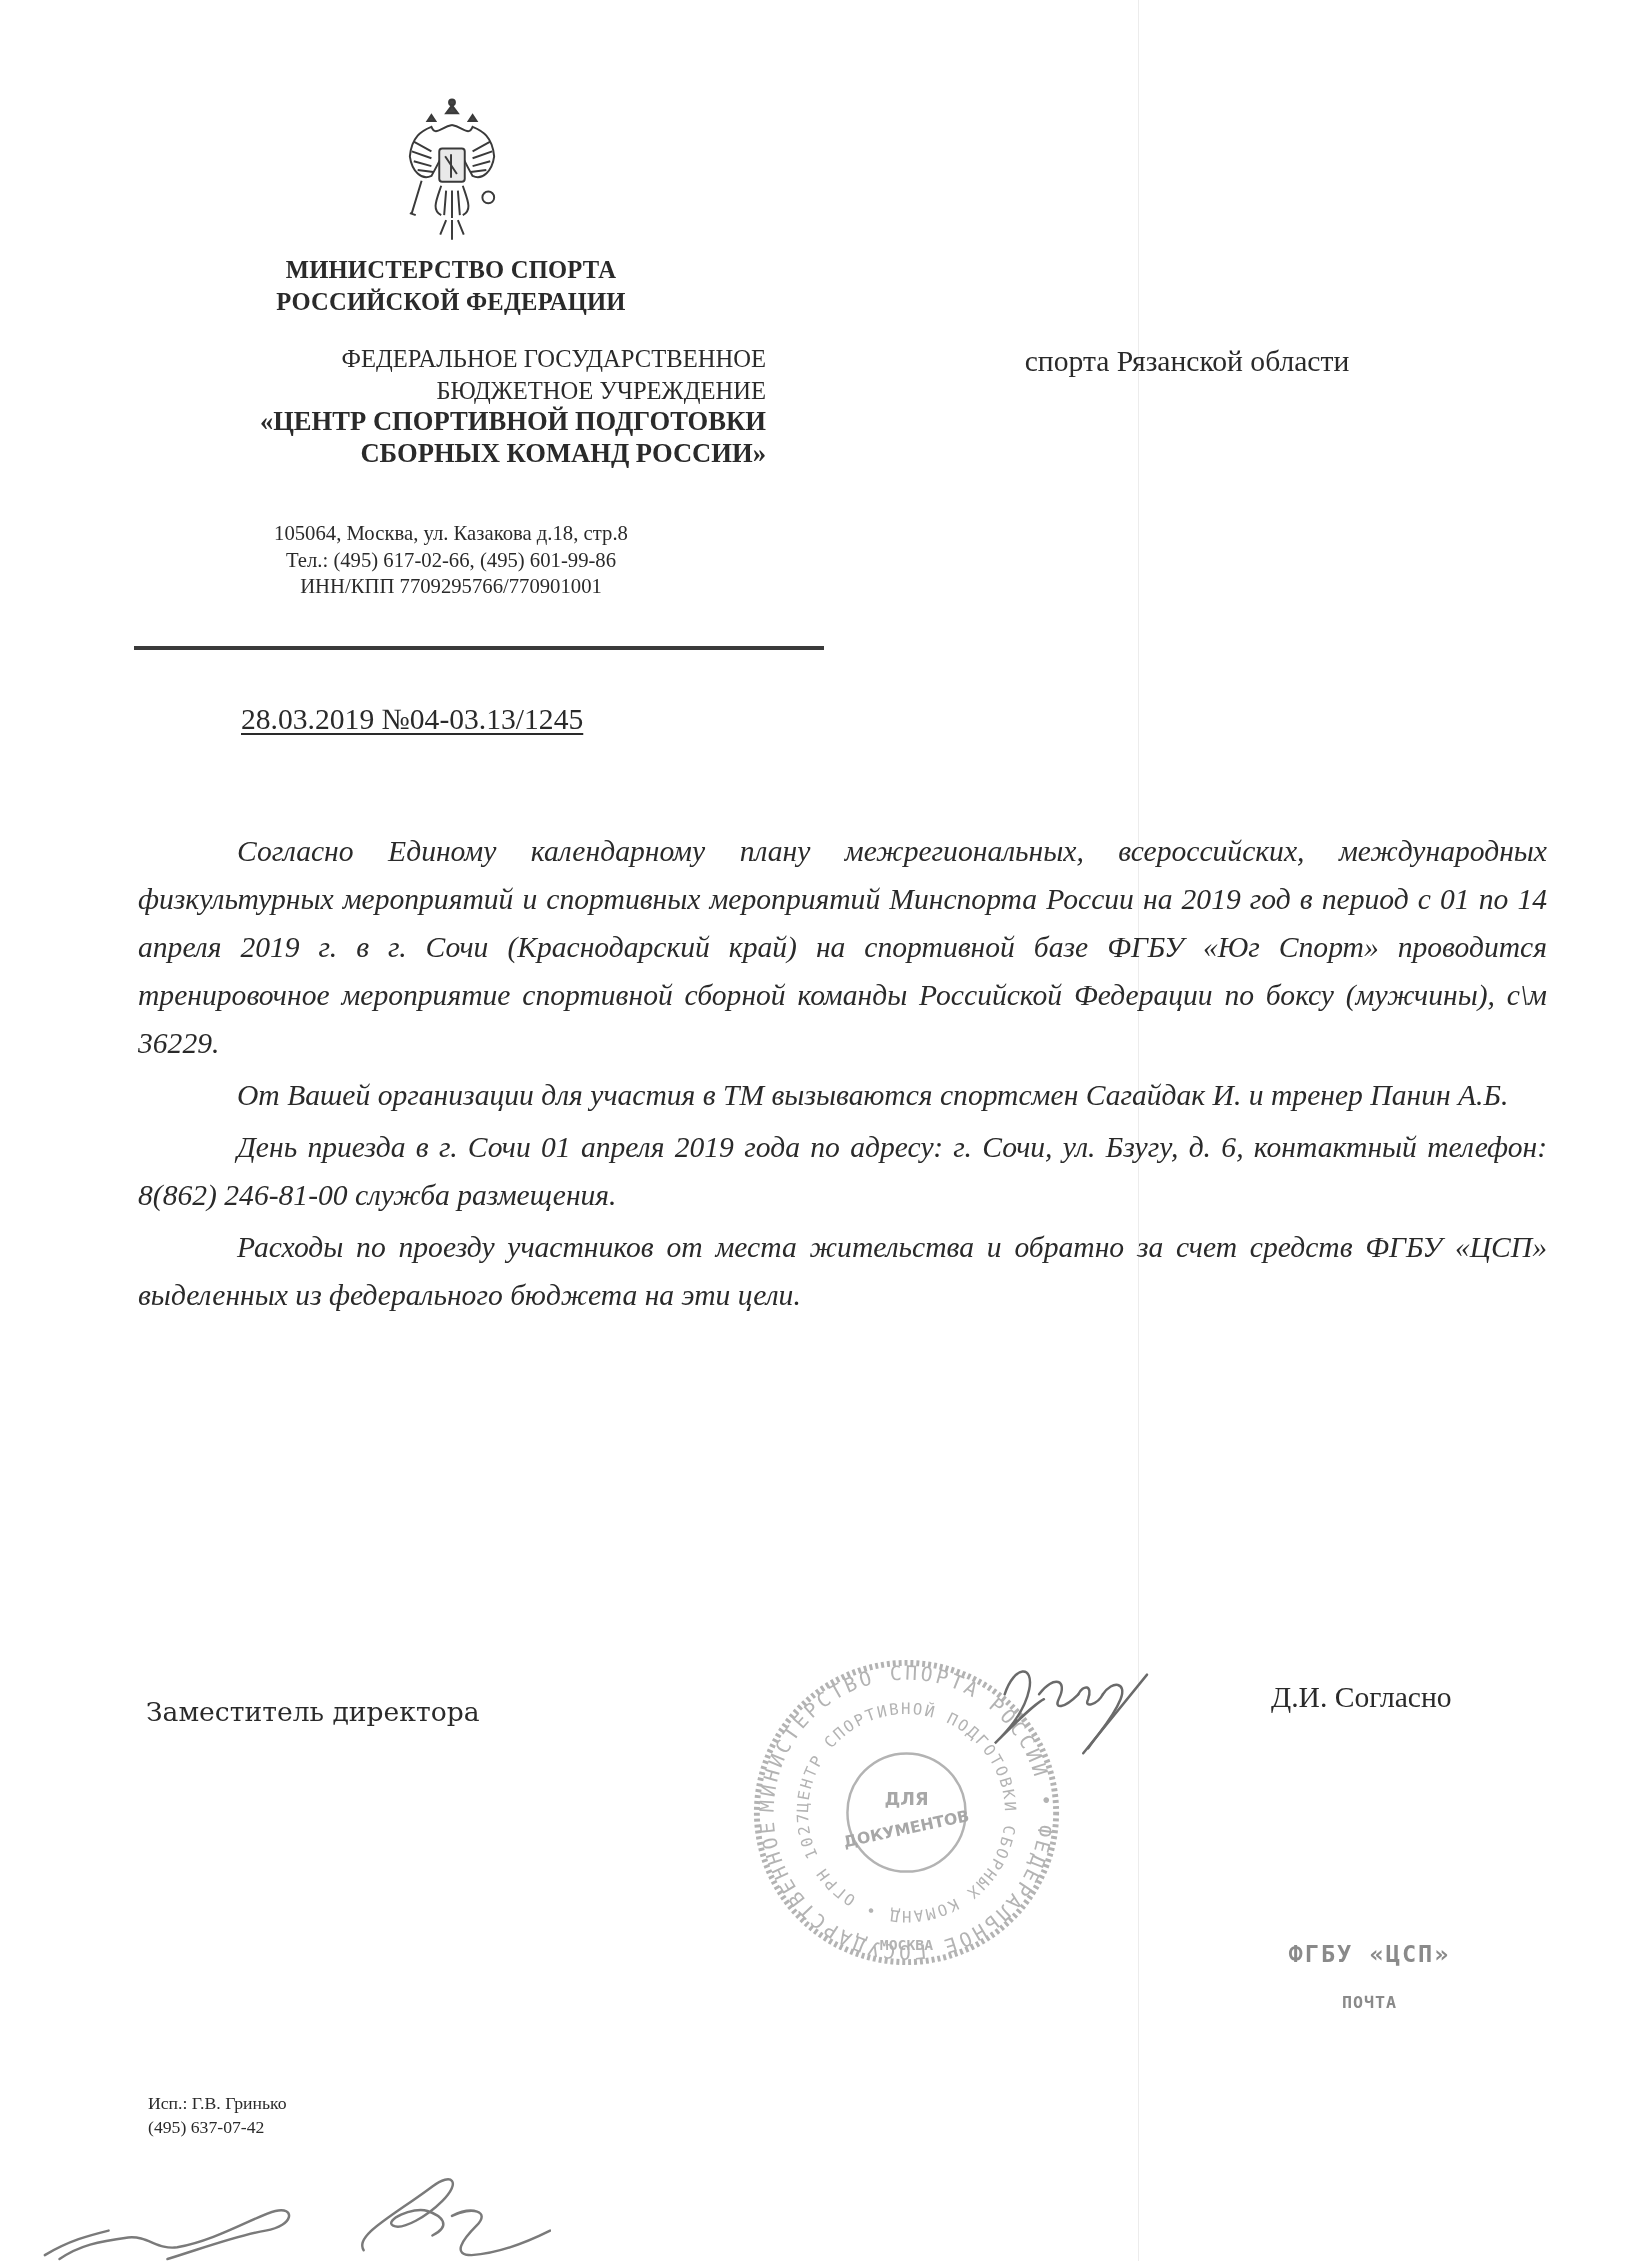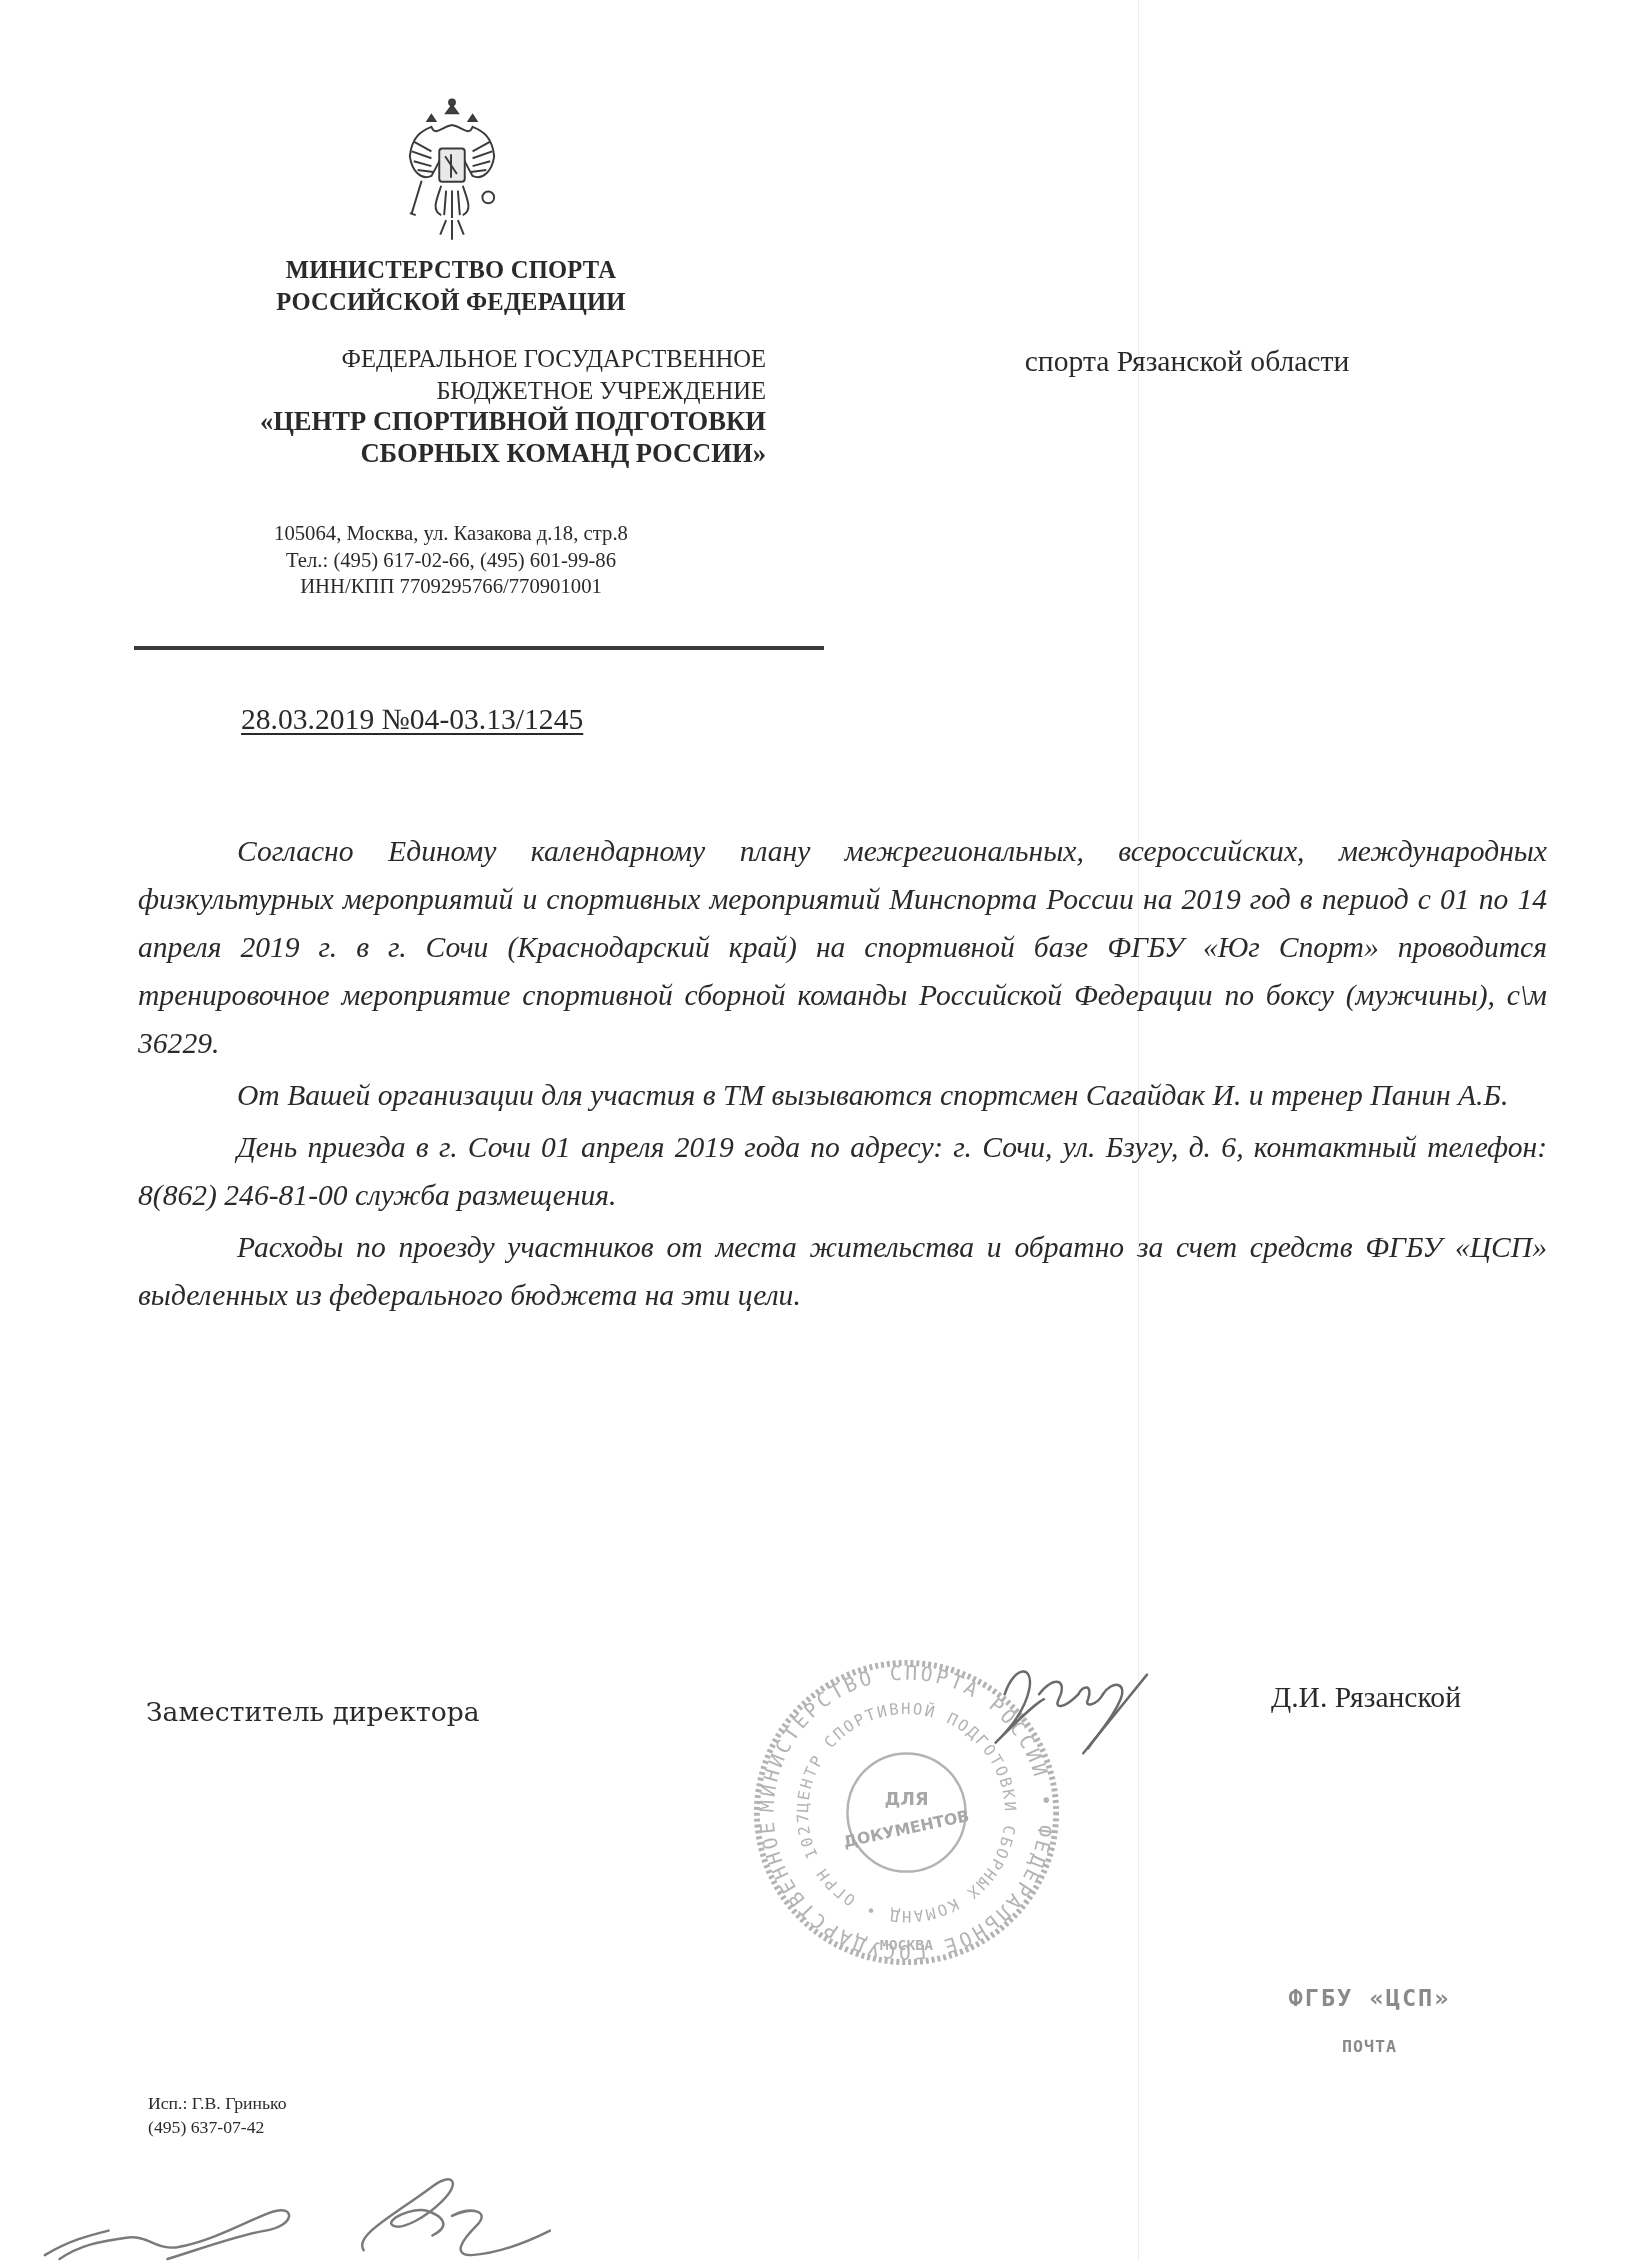--- a/index.html
+++ b/index.html
@@ -27,21 +27,21 @@
   .body-text p { margin: 0; text-align: justify; text-indent: 99px; font-style: italic; }
   .body-text p + p { margin-top: 3.9px; }
 
   
   .sig-title { left: 146px; top: 1696px; font-size: 29.6px; font-family: "DejaVu Serif", serif; font-size: 26.6px; }
   .sig-name { left: 1271px; top: 1681px; font-size: 29.6px; }
   .stamp { left: 739px; top: 1655px; width: 335px; height: 315px; opacity: 0.75; }
   .signature-main { left: 985px; top: 1655px; width: 167px; height: 108px; }
 
   
-  .mail-stamp { left: 1271px; top: 1984px; width: 197px; text-align: center; color: #8a8a8a;
+  .mail-stamp { left: 1271px; top: 1940px; width: 197px; text-align: center; color: #8a8a8a;
     font-family: "DejaVu Sans Mono", monospace; font-weight: bold; }
   .mail-stamp .l1 { font-size: 23.6px; letter-spacing: 2px; }
   .mail-stamp .l2 { font-size: 16.7px; letter-spacing: 1px; margin-top: 24px; }
 
   
   .executor { left: 148px; top: 2092px; font-size: 17.7px; line-height: 23.6px; }
   .signature-bottom { left: 39px; top: 2157px; width: 512px; height: 104px; }
 
   .fold { left: 1138px; top: 0; width: 1px; height: 2262px; background: #ececec; }
 </style>
@@ -127,21 +127,21 @@
 <svg class="abs signature-main" viewBox="0 0 170 110">
   <g fill="none" stroke="#6a6a6a" stroke-width="2.5" stroke-linecap="round">
     <path d="M20 40 C30 10 50 10 45 35 C40 60 20 80 10 90 C30 70 50 50 60 45"></path>
     <path d="M55 40 C70 20 85 25 75 45 C70 55 80 55 95 40"></path>
     <path d="M95 40 C100 30 110 30 105 45 C100 55 115 50 120 40"></path>
     <path d="M120 40 C130 25 145 28 138 45 C130 65 115 80 105 95"></path>
     <path d="M100 100 L165 20"></path>
   </g>
 </svg>
 
-<div class="abs sig-name">Д.И. Рязанской</div>
+<div class="abs sig-name">Д.И. Согласно</div>
 
 <div class="abs mail-stamp">
   <div class="l1">ФГБУ «ЦСП»</div>
   <div class="l2">ПОЧТА</div>
 </div>
 
 <div class="abs executor">
   <div>Исп.: Г.В. Гринько</div>
   <div>(495) 637-07-42</div>
 </div>

